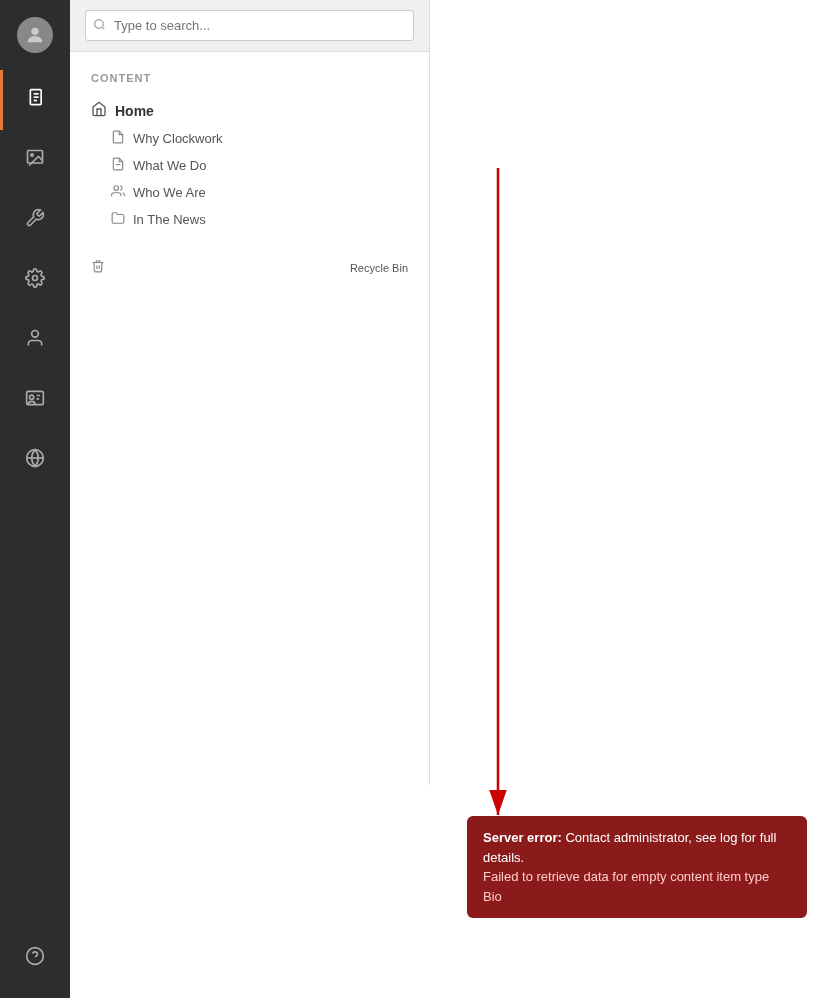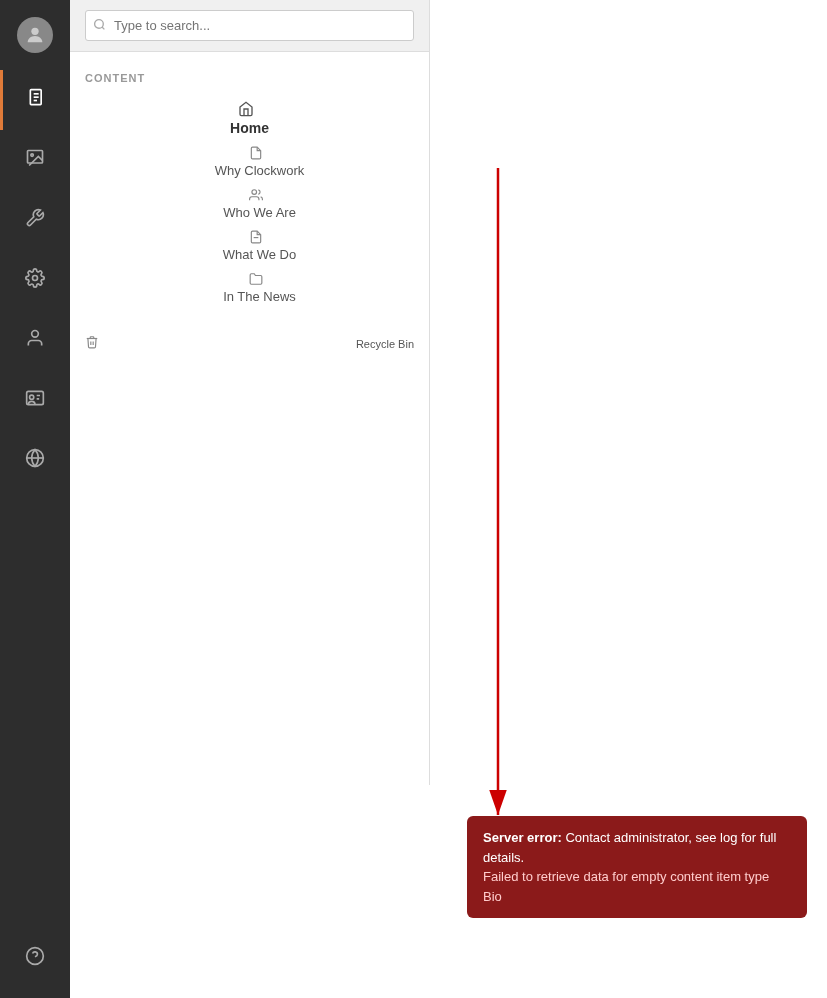--- a/index.html
+++ b/index.html
@@ -95,42 +95,41 @@
       padding: 7px 10px 7px 28px;
       border: 1px solid #ccc;
       border-radius: 3px;
       font-size: 13px;
       background: #fff;
       color: #555;
       outline: none;
     }
 
     .tree-area {
-      padding: 20px 15px;
+      padding: 20px 21px;
       background: #fff;
       flex: 1;
     }
 
     .tree-section-label {
       font-size: 11px;
       font-weight: bold;
       color: #999;
       letter-spacing: 1px;
       margin-bottom: 12px;
       text-transform: uppercase;
     }
 
     .tree-item {
       display: flex;
       align-items: center;
       padding: 5px 0;
       cursor: pointer;
       color: #555;
       font-size: 13px;
-      flex-direction: column;
     }
 
     .tree-item .item-icon {
       margin-right: 8px;
       font-size: 15px;
       color: #777;
       flex-shrink: 0;
     }
 
     .tree-item.home-item {
@@ -336,38 +335,38 @@
             <path d="M14 2H6a2 2 0 0 0-2 2v16a2 2 0 0 0 2 2h12a2 2 0 0 0 2-2V8z"></path>
             <polyline points="14 2 14 8 20 8"></polyline>
           </svg>
         </span>
         <span>Why Clockwork</span>
       </div>
 
       <div class="tree-item">
         <span class="item-icon">
           <svg width="14" height="14" viewBox="0 0 24 24" fill="none" stroke="#888" stroke-width="2">
+            <path d="M14 2H6a2 2 0 0 0-2 2v16a2 2 0 0 0 2 2h12a2 2 0 0 0 2-2V8z"></path>
+            <polyline points="14 2 14 8 20 8"></polyline>
+            <line x1="8" y1="13" x2="16" y2="13"></line>
+          </svg>
+        </span>
+        <span>What We Do</span>
+      </div>
+
+      <div class="tree-item">
+        <span class="item-icon">
+          <svg width="14" height="14" viewBox="0 0 24 24" fill="none" stroke="#888" stroke-width="2">
             <path d="M17 21v-2a4 4 0 0 0-4-4H5a4 4 0 0 0-4 4v2"></path>
             <circle cx="9" cy="7" r="4"></circle>
             <path d="M23 21v-2a4 4 0 0 0-3-3.87"></path>
             <path d="M16 3.13a4 4 0 0 1 0 7.75"></path>
           </svg>
         </span>
         <span>Who We Are</span>
-      </div>
-
-      <div class="tree-item">
-        <span class="item-icon">
-          <svg width="14" height="14" viewBox="0 0 24 24" fill="none" stroke="#888" stroke-width="2">
-            <path d="M14 2H6a2 2 0 0 0-2 2v16a2 2 0 0 0 2 2h12a2 2 0 0 0 2-2V8z"></path>
-            <polyline points="14 2 14 8 20 8"></polyline>
-            <line x1="8" y1="13" x2="16" y2="13"></line>
-          </svg>
-        </span>
-        <span>What We Do</span>
       </div>
 
       <div class="tree-item">
         <span class="item-icon">
           <svg width="14" height="14" viewBox="0 0 24 24" fill="none" stroke="#888" stroke-width="2">
             <path d="M22 19a2 2 0 0 1-2 2H4a2 2 0 0 1-2-2V5a2 2 0 0 1 2-2h5l2 3h9a2 2 0 0 1 2 2z"></path>
           </svg>
         </span>
         <span>In The News</span>
       </div>

